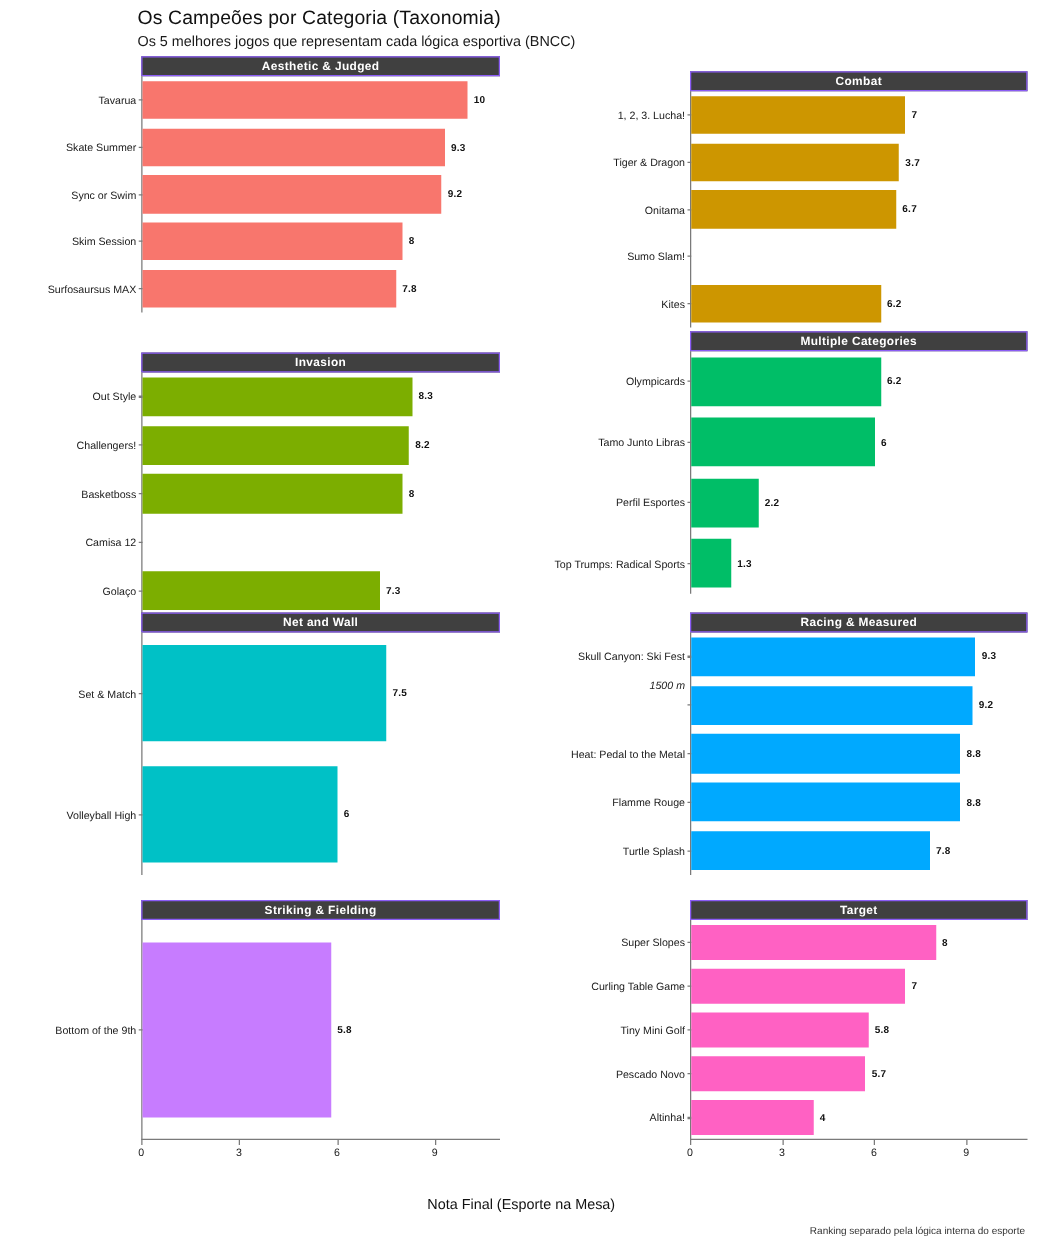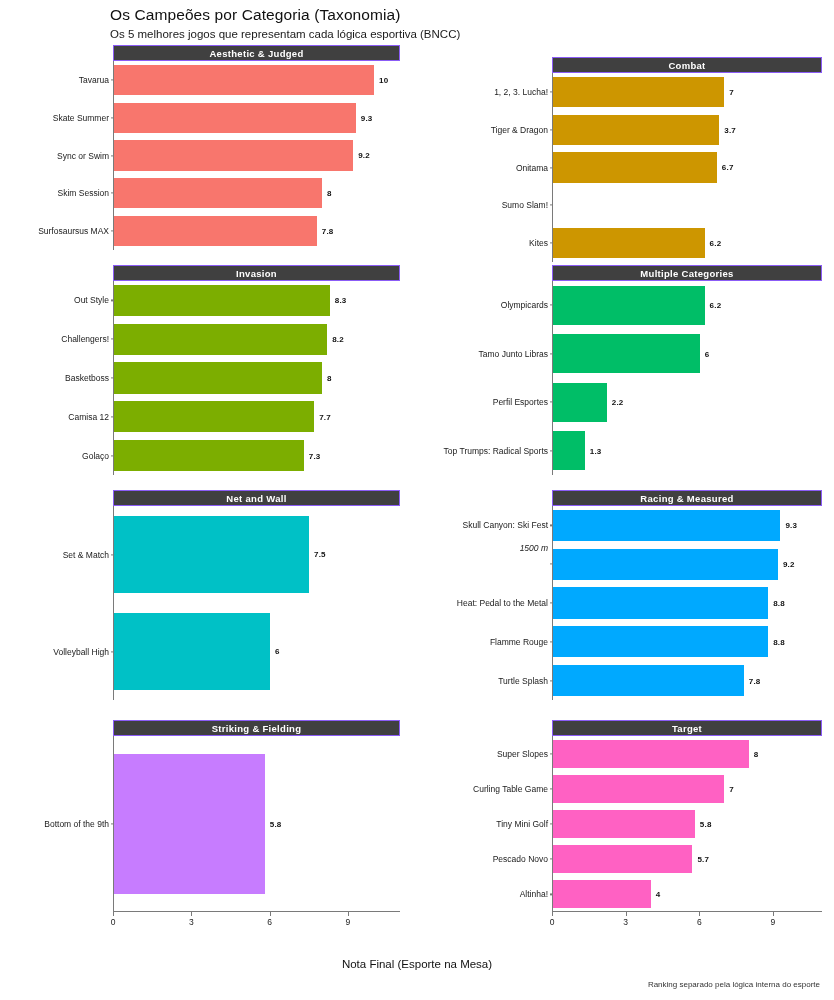--- a/index.html
+++ b/index.html
@@ -239,21 +239,21 @@
           <div class="ytick-mark" style="top: 132.3px;"></div>
           <div class="ytick" style="top: 132.3px;">Skim Session</div>
           <div class="bar-row" style="top: 154.98px; height: 30.24px;">
             <div class="bar" style="width: 70.9091%; background: rgb(248, 118, 109);"></div>
             <div class="bar-value" style="left: calc(70.9091% + 5px);">7.8</div>
           </div>
           <div class="ytick-mark" style="top: 170.1px;"></div>
           <div class="ytick" style="top: 170.1px;">Surfosaursus MAX</div>
         </div>
       </div>
-      <div class="facet" style="top: 220px; height: 210px;">
+      <div class="facet" style="top: 237px; height: 210px;">
         <div class="strip">
           <div class="strip-label">Invasion</div>
         </div>
         <div class="panel" style="height: 194px;">
           <div class="bar-row" style="top: 3.88px; height: 31.04px;">
             <div class="bar" style="width: 75.4545%; background: rgb(124, 174, 0);"></div>
             <div class="bar-value" style="left: calc(75.4545% + 5px);">8.3</div>
           </div>
           <div class="ytick-mark" style="top: 19.4px;"></div>
           <div class="ytick" style="top: 19.4px;">Out Style</div>
@@ -262,24 +262,20 @@
             <div class="bar-value" style="left: calc(74.5455% + 5px);">8.2</div>
           </div>
           <div class="ytick-mark" style="top: 58.2px;"></div>
           <div class="ytick" style="top: 58.2px;">Challengers!</div>
           <div class="bar-row" style="top: 81.48px; height: 31.04px;">
             <div class="bar" style="width: 72.7273%; background: rgb(124, 174, 0);"></div>
             <div class="bar-value" style="left: calc(72.7273% + 5px);">8</div>
           </div>
           <div class="ytick-mark" style="top: 97px;"></div>
           <div class="ytick" style="top: 97px;">Basketboss</div>
-          <div class="bar-row" style="top: 120.28px; height: 31.04px;">
-            <div class="bar" style="width: 70%; background: rgb(124, 174, 0);"></div>
-            <div class="bar-value" style="left: calc(70% + 5px);">7.7</div>
-          </div>
           <div class="ytick-mark" style="top: 135.8px;"></div>
           <div class="ytick" style="top: 135.8px;">Camisa 12</div>
           <div class="bar-row" style="top: 159.08px; height: 31.04px;">
             <div class="bar" style="width: 66.3636%; background: rgb(124, 174, 0);"></div>
             <div class="bar-value" style="left: calc(66.3636% + 5px);">7.3</div>
           </div>
           <div class="ytick-mark" style="top: 174.6px;"></div>
           <div class="ytick" style="top: 174.6px;">Golaço</div>
         </div>
       </div>

